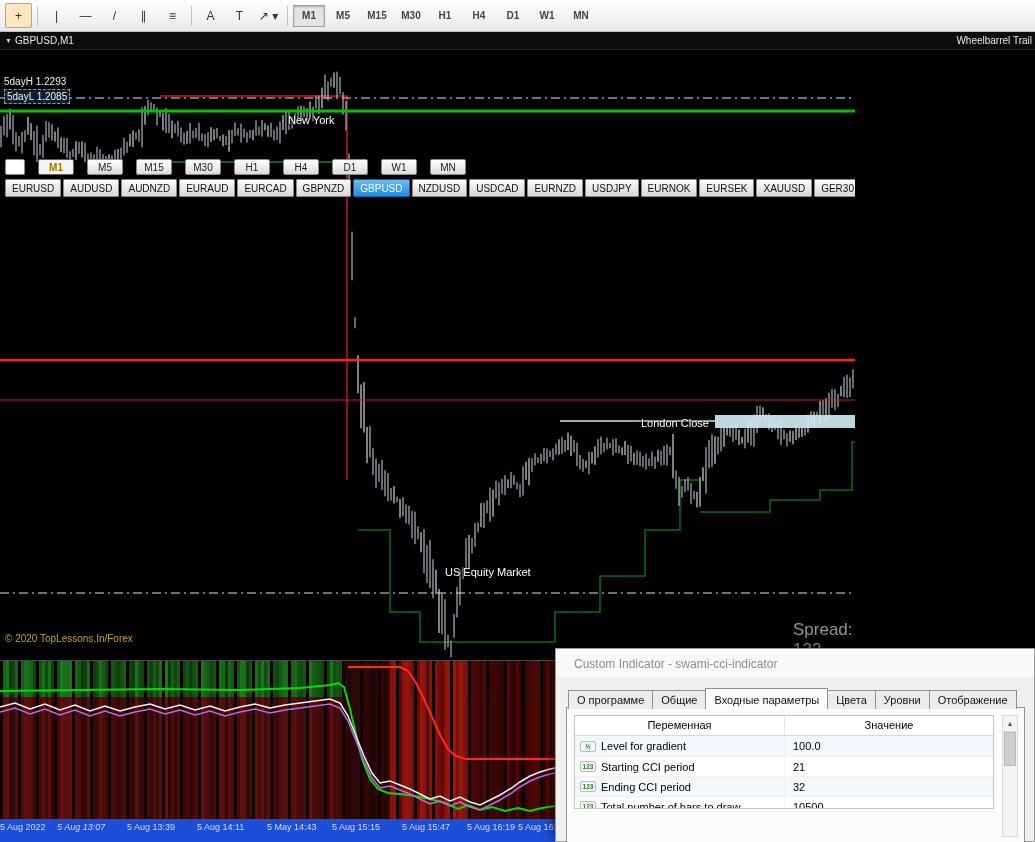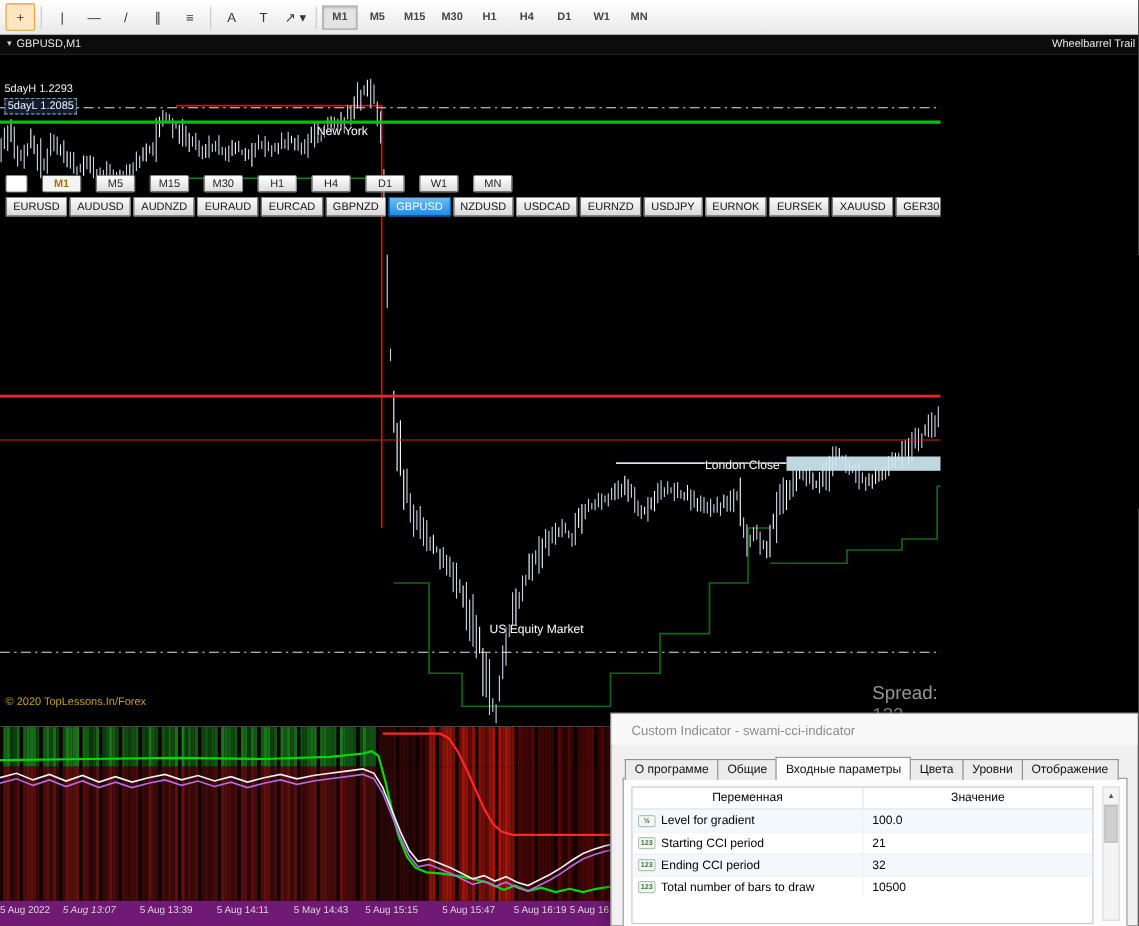--- a/index.html
+++ b/index.html
@@ -53,35 +53,35 @@
   .anno-ue{left:445px;top:506px;}
 
   .copyright{position:absolute;left:5px;top:573px;color:#c8a018;font-size:10px;}
   .spread{position:absolute;left:793px;top:560px;color:#969696;font-size:17px;}
   .bigprice{position:absolute;left:1003px;top:548px;color:#ee1111;font-size:26px;font-weight:bold;}
 
   
   .subwindow{position:absolute;top:660px;left:0;width:555px;height:182px;background:#000;
              border-top:1px solid #4a4a4a;box-sizing:border-box;overflow:hidden;}
   .subwindow svg{position:absolute;left:0;top:0;}
-  .sub-axis{position:absolute;left:0;top:158px;width:555px;height:24px;background:#701a75;overflow:hidden;}
+  .sub-axis{position:absolute;left:0;top:158px;width:555px;height:24px;background:#1d4ed8;overflow:hidden;}
   .tlabel{position:absolute;top:3px;color:#d8d8d8;font-size:9px;white-space:nowrap;}
 
   
   .dialog{position:absolute;left:555px;top:648px;width:480px;height:194px;background:#f0f0f0;
           border:1px solid #9a9a9a;box-shadow:-3px -3px 10px rgba(0,0,0,.45);box-sizing:border-box;}
   .dlg-title{height:28px;background:#f9f9f9;color:#8c8c8c;font-size:12px;padding:8px 0 0 18px;box-sizing:border-box;}
   .dlg-tabs{position:absolute;left:12px;top:39px;display:flex;align-items:flex-end;z-index:2;}
   .dtab{font-size:11px;color:#111;padding:3px 8px;background:#ececec;border:1px solid #8f8f8f;
         border-bottom:none;margin-right:-1px;position:relative;white-space:nowrap;}
   .dtab.active{background:#fcfcfc;padding-top:5px;z-index:3;}
   .tab-panel{position:absolute;left:10px;top:58px;width:459px;height:136px;background:#fcfcfc;
              border:1px solid #8f8f8f;box-sizing:border-box;}
 
-  .ptable{position:absolute;left:7px;top:7px;width:420px;height:125px;background:#fff;
+  .ptable{position:absolute;left:7px;top:7px;width:420px;height:94px;background:#fff;
           border:1px solid #c6c6c6;font-size:11px;box-sizing:border-box;overflow:hidden;color:#000;}
   .prow{display:flex;height:20px;align-items:center;box-sizing:border-box;}
   .prow.header{border-bottom:1px solid #d8d8d8;}
   .prow.data + .prow.data{border-top:1px solid #f0f0f0;}
   .prow.alt{background:#f3f8fc;}
   .hc1{width:210px;text-align:center;border-right:1px solid #e4e4e4;height:100%;line-height:19px;box-sizing:border-box;}
   .hc2{flex:1;text-align:center;line-height:19px;}
   .pc1{width:210px;display:flex;align-items:center;gap:5px;padding-left:5px;box-sizing:border-box;
        border-right:1px solid #f0f0f0;height:100%;}
   .pc2{flex:1;padding-left:8px;}

